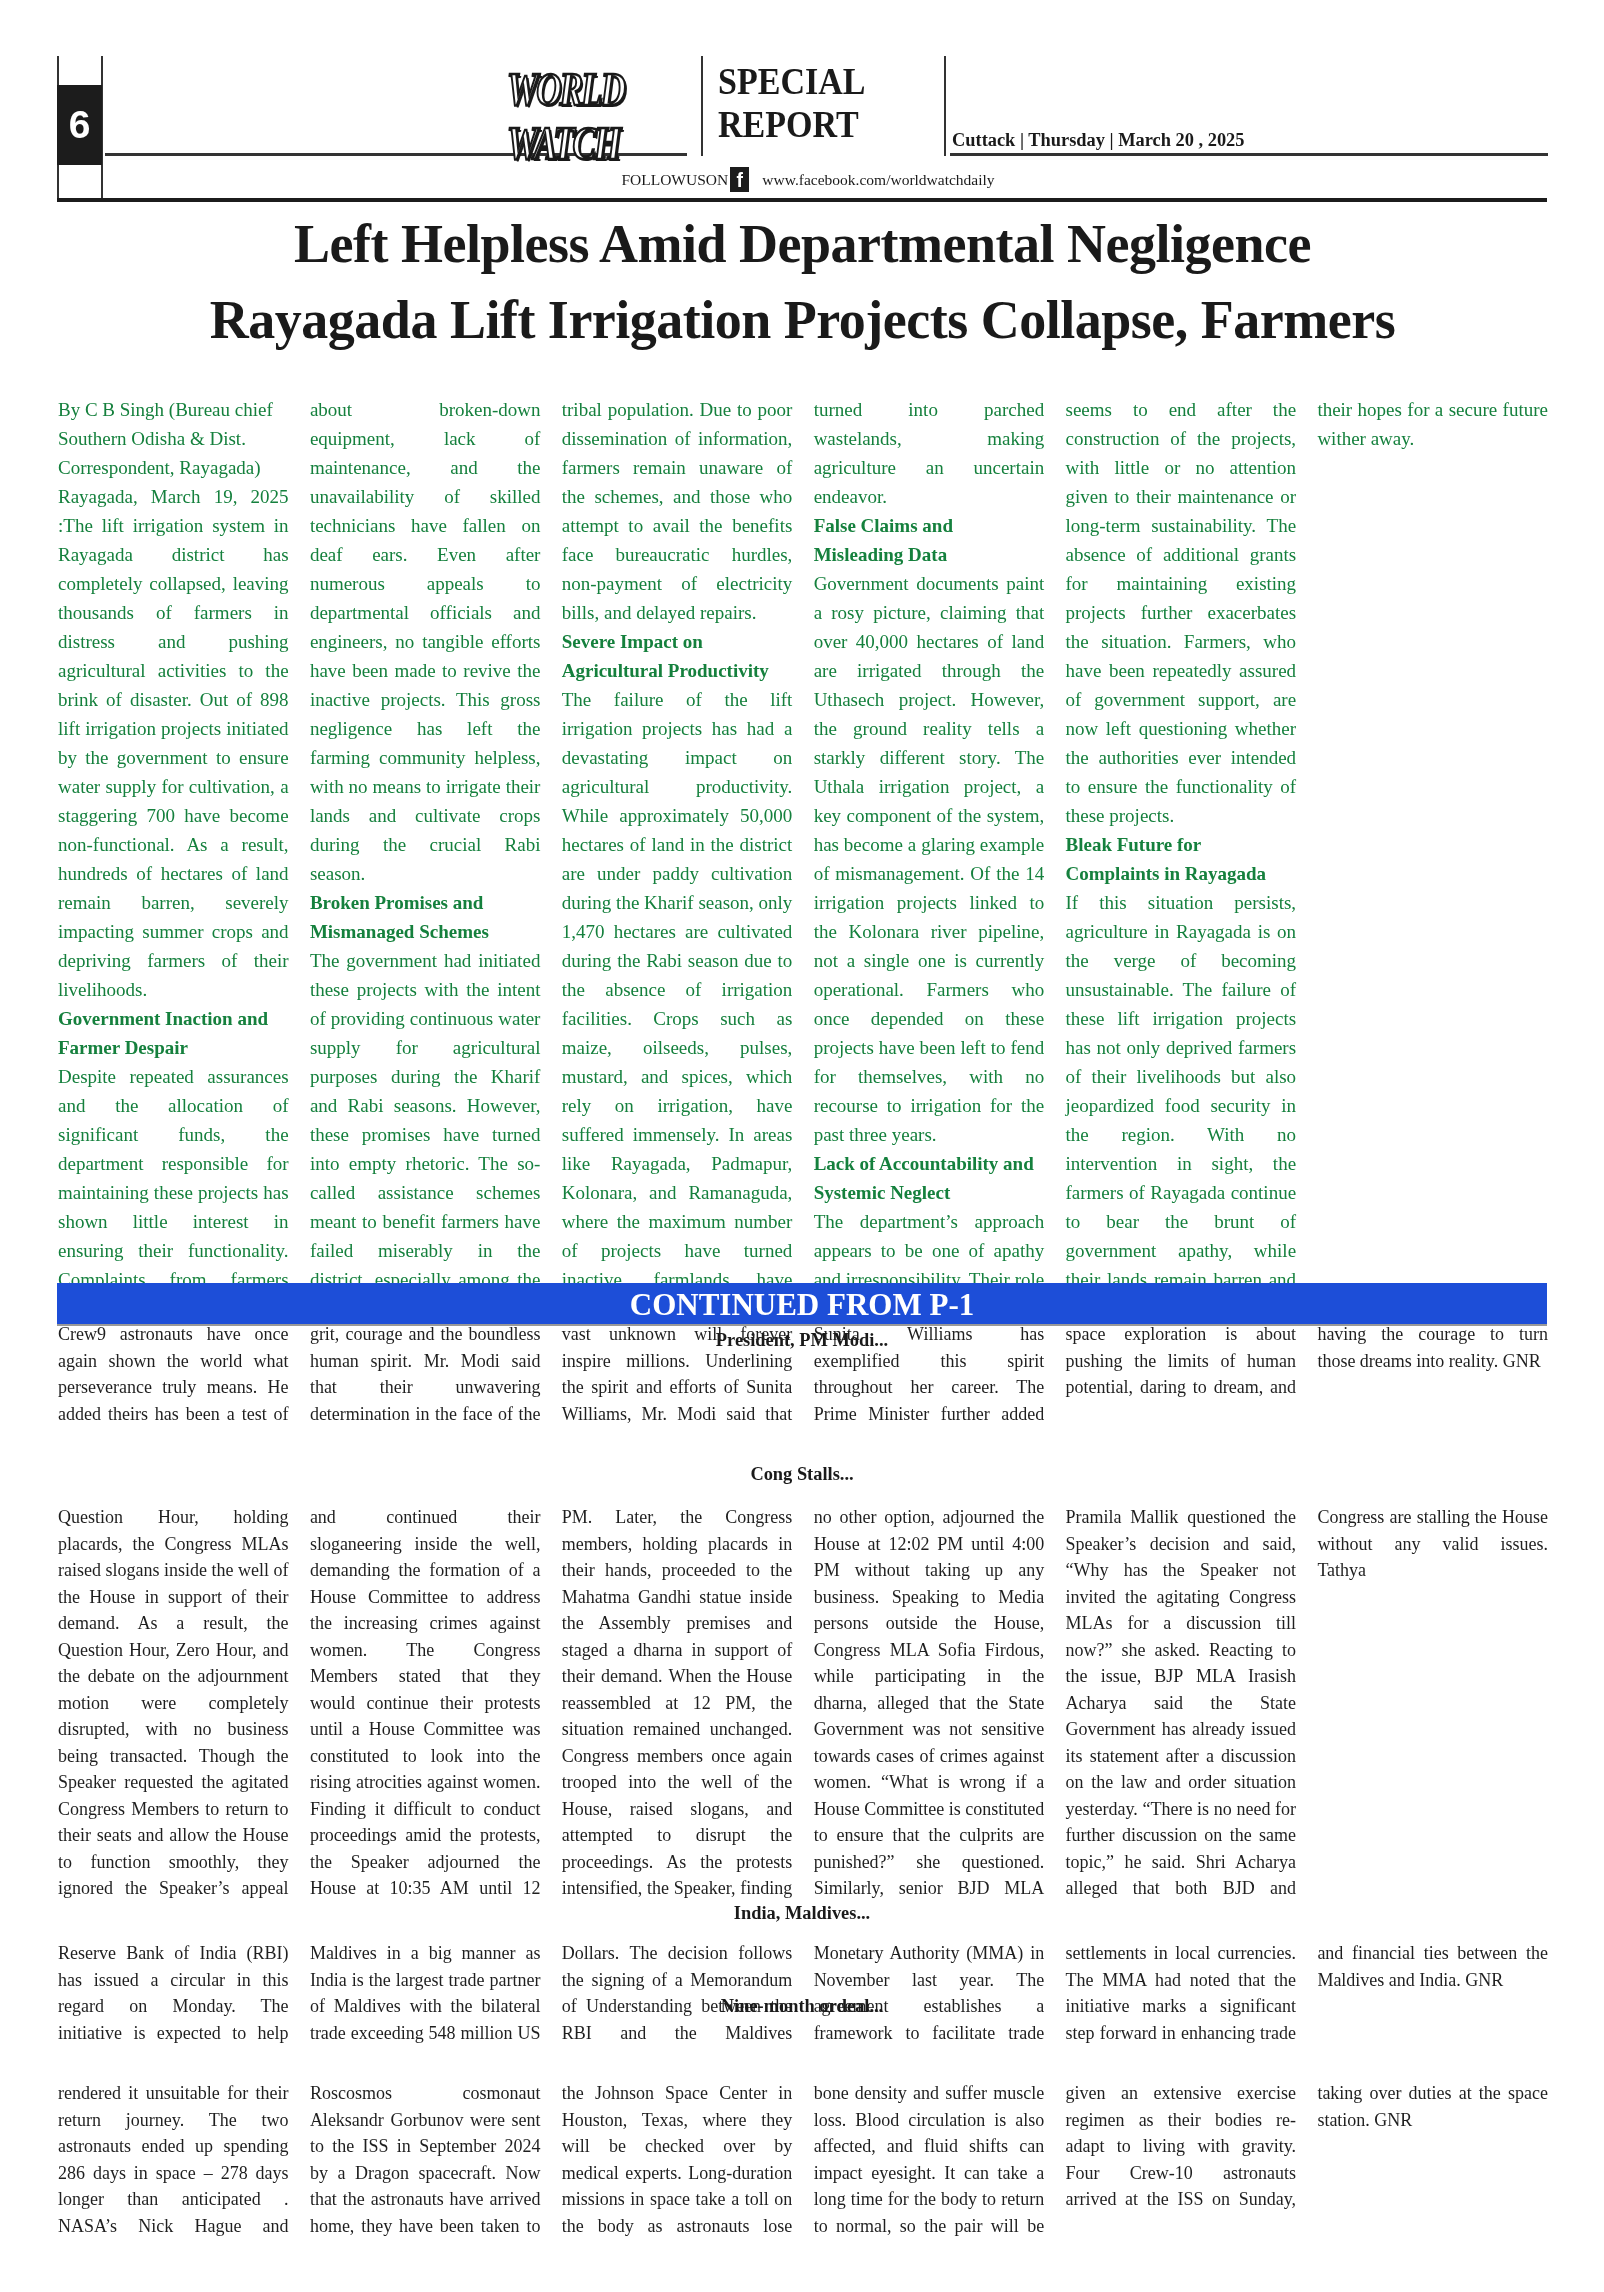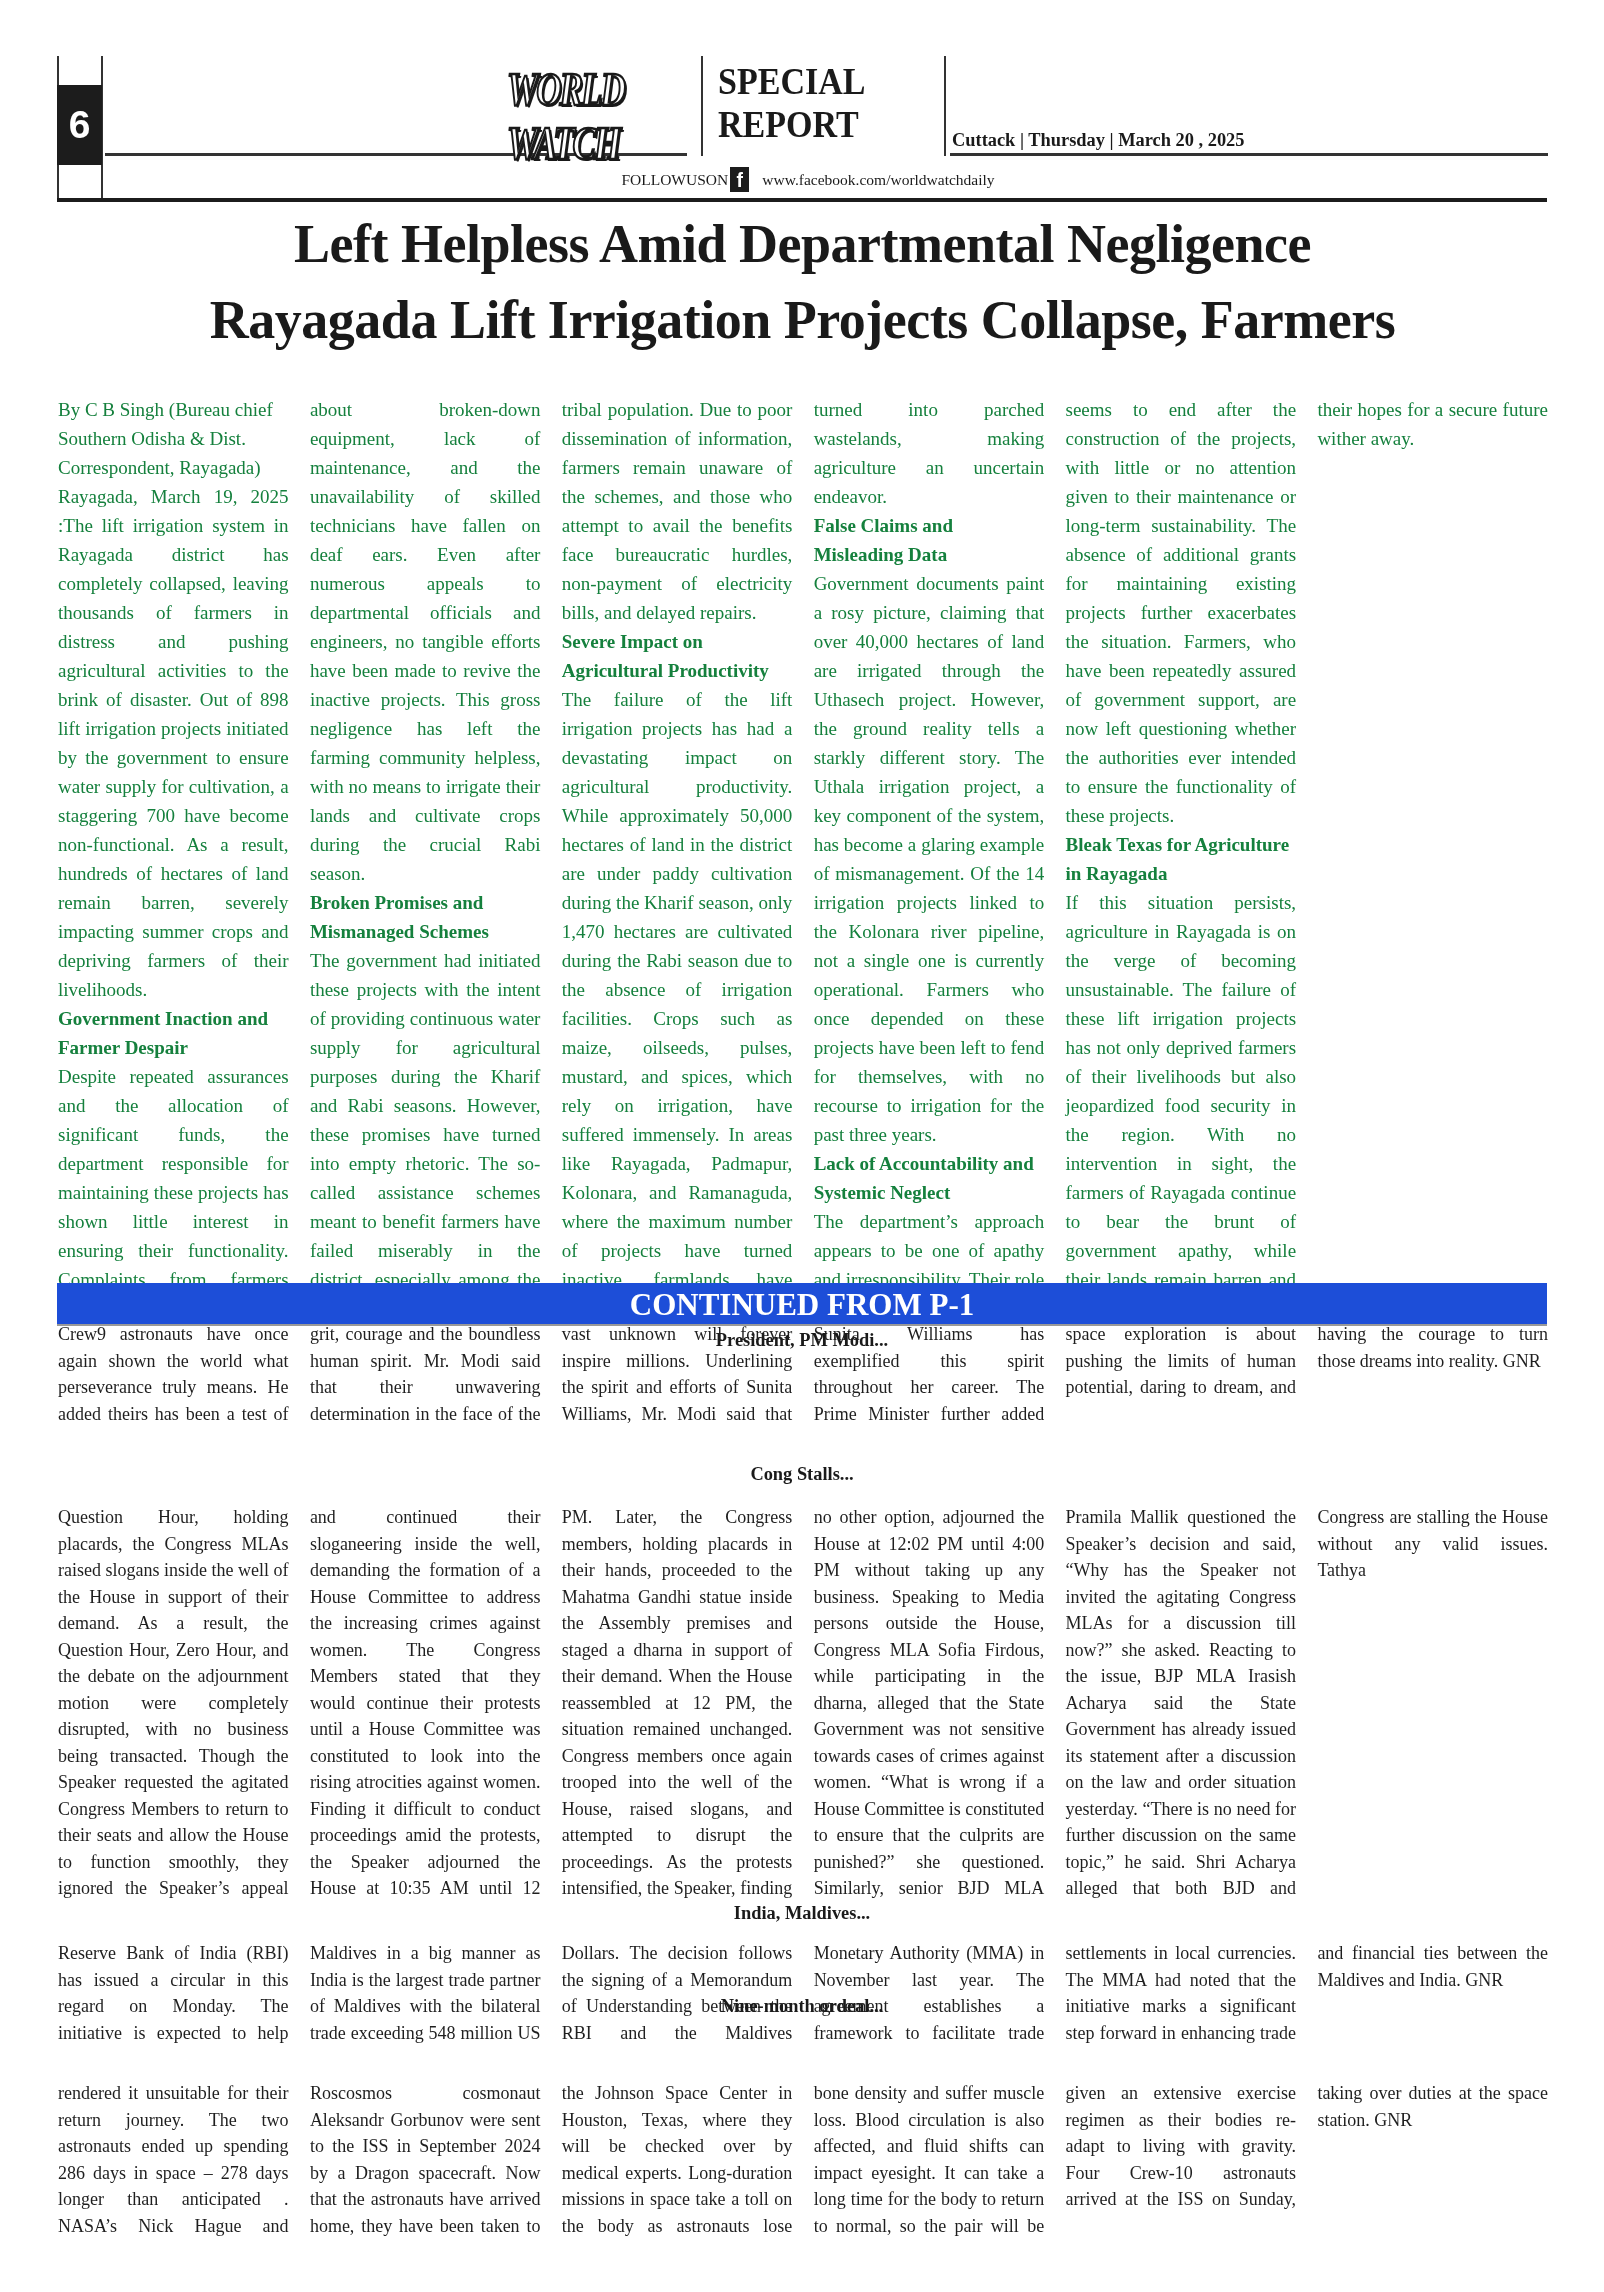--- a/index.html
+++ b/index.html
@@ -75,21 +75,21 @@
   <h3>Government Inaction and Farmer Despair</h3>
   <p>Despite repeated assurances and the allocation of significant funds, the department responsible for maintaining these projects has shown little interest in ensuring their functionality. Complaints from farmers about broken-down equipment, lack of maintenance, and the unavailability of skilled technicians have fallen on deaf ears. Even after numerous appeals to departmental officials and engineers, no tangible efforts have been made to revive the inactive projects. This gross negligence has left the farming community helpless, with no means to irrigate their lands and cultivate crops during the crucial Rabi season.</p>
   <h3>Broken Promises and Mismanaged Schemes</h3>
   <p>The government had initiated these projects with the intent of providing continuous water supply for agricultural purposes during the Kharif and Rabi seasons. However, these promises have turned into empty rhetoric. The so-called assistance schemes meant to benefit farmers have failed miserably in the district, especially among the tribal population. Due to poor dissemination of information, farmers remain unaware of the schemes, and those who attempt to avail the benefits face bureaucratic hurdles, non-payment of electricity bills, and delayed repairs.</p>
   <h3>Severe Impact on Agricultural Productivity</h3>
   <p>The failure of the lift irrigation projects has had a devastating impact on agricultural productivity. While approximately 50,000 hectares of land in the district are under paddy cultivation during the Kharif season, only 1,470 hectares are cultivated during the Rabi season due to the absence of irrigation facilities. Crops such as maize, oilseeds, pulses, mustard, and spices, which rely on irrigation, have suffered immensely. In areas like Rayagada, Padmapur, Kolonara, and Ramanaguda, where the maximum number of projects have turned inactive, farmlands have turned into parched wastelands, making agriculture an uncertain endeavor.</p>
   <h3>False Claims and Misleading Data</h3>
   <p>Government documents paint a rosy picture, claiming that over 40,000 hectares of land are irrigated through the Uthasech project. However, the ground reality tells a starkly different story. The Uthala irrigation project, a key component of the system, has become a glaring example of mismanagement. Of the 14 irrigation projects linked to the Kolonara river pipeline, not a single one is currently operational. Farmers who once depended on these projects have been left to fend for themselves, with no recourse to irrigation for the past three years.</p>
   <h3>Lack of Accountability and Systemic Neglect</h3>
   <p>The department’s approach appears to be one of apathy and irresponsibility. Their role seems to end after the construction of the projects, with little or no attention given to their maintenance or long-term sustainability. The absence of additional grants for maintaining existing projects further exacerbates the situation. Farmers, who have been repeatedly assured of government support, are now left questioning whether the authorities ever intended to ensure the functionality of these projects.</p>
-  <h3>Bleak Texas for Agriculture in Rayagada</h3>
+  <h3>Bleak Future for Complaints in Rayagada</h3>
   <p>If this situation persists, agriculture in Rayagada is on the verge of becoming unsustainable. The failure of these lift irrigation projects has not only deprived farmers of their livelihoods but also jeopardized food security in the region. With no intervention in sight, the farmers of Rayagada continue to bear the brunt of government apathy, while their lands remain barren and their hopes for a secure future wither away.</p>
 </div>
 
 <div class="cont-bar">CONTINUED FROM P-1</div>
 <div class="cont-bar-underline"></div>
 
 <div class="story-title" style="top:1329px;">President, PM Modi...</div>
 <div class="story-cols" style="top:1321px; height:109px;">
   <p>Crew9 astronauts have once again shown the world what perseverance truly means. He added theirs has been a test of grit, courage and the boundless human spirit. Mr. Modi said that their unwavering determination in the face of the vast unknown will forever inspire millions. Underlining the spirit and efforts of Sunita Williams, Mr. Modi said that Sunita Williams has exemplified this spirit throughout her career. The Prime Minister further added space exploration is about pushing the limits of human potential, daring to dream, and having the courage to turn those dreams into reality. GNR</p>
 </div>

